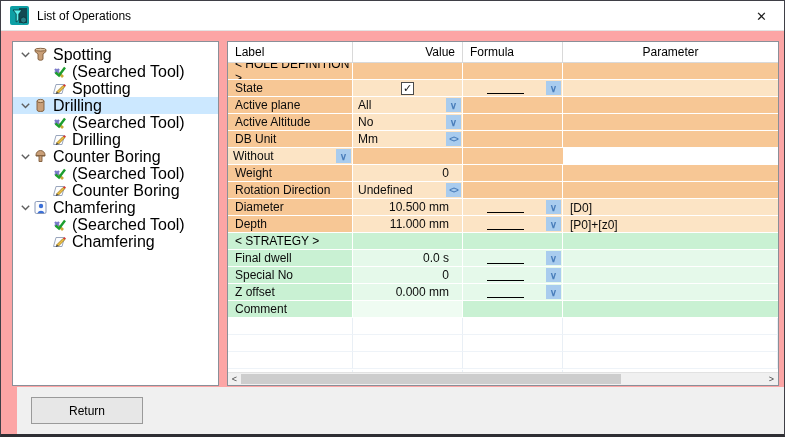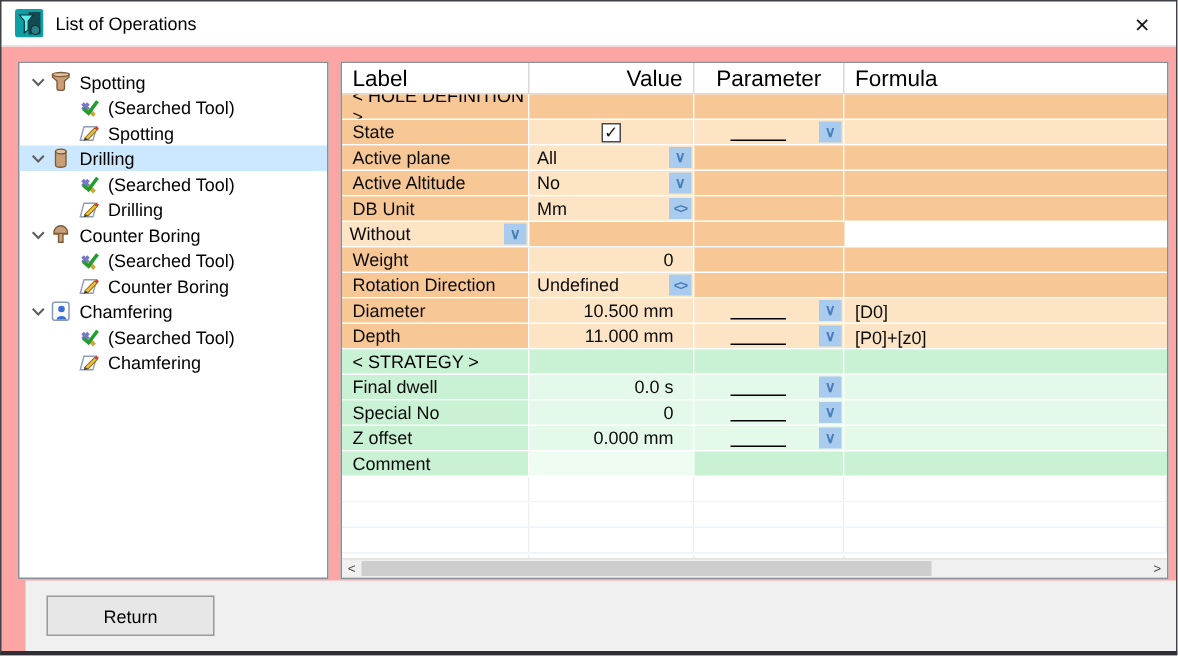--- a/index.html
+++ b/index.html
@@ -17,28 +17,28 @@
   #close-btn { position:absolute; right:0; top:0; width:45px; height:30px; display:flex;
     align-items:center; justify-content:center; font-size:13px; color:#1a1a1a; cursor:pointer; }
   
   #tree-panel { position:absolute; left:11px; top:40px; width:207px; height:345px;
     background:#fff; border:1px solid #8a8f98; padding-top:4px; overflow:hidden; }
   .tree-row { display:flex; align-items:center; height:17px; white-space:nowrap; }
   .tree-row.selected { background:var(--select-blue); }
   .tree-chevron { width:14px; margin-left:5px; display:flex; align-items:center; justify-content:center; flex:0 0 auto; }
   .tree-indent { width:38px; flex:0 0 auto; }
   .tree-ico { width:17px; height:15px; margin-right:4px; flex:0 0 auto; display:flex; align-items:center; justify-content:center; }
-  .tree-label { font-size:12px; color:#000; }
+  .tree-label { font-size:16px; color:#000; }
   
   #table-panel { position:absolute; left:226px; top:40px; width:552px; height:345px;
     background:#fff; border:1px solid #8a8f98; overflow:hidden; }
   #grid { position:absolute; left:0; top:0; right:0; }
   .grid-row { display:grid; grid-template-columns:125px 110px 100px 1fr; height:17px; }
   .grid-row.header { height:21px; border-bottom:1px solid #d9d9d9; background:#fff; }
-  .hcell { display:flex; align-items:center; padding:0 7px; border-right:1px solid #d9d9d9; font-size:15px; color:#000; }
+  .hcell { display:flex; align-items:center; padding:0 7px; border-right:1px solid #d9d9d9; font-size:12px; color:#000; }
   .hcell:last-child { border-right:none; }
   .hcell.right { justify-content:flex-end; }
   .hcell.center { justify-content:center; }
   .cell { position:relative; display:flex; align-items:center; border-right:1px solid #fff;
     border-bottom:1px solid #fff; overflow:hidden; font-size:12px; color:#0c0c0c; }
   .cell:last-child { border-right:none;align-items:flex-end; }
   .cell.lbl { padding-left:7px; }
   .cell.section-lbl { font-weight:normal; color:#000; }
   .o-dark { background:var(--orange-dark); }
   .o-light { background:var(--orange-light); }
@@ -244,22 +244,22 @@
         </span>
         <span class="tree-label">Chamfering</span>
       </div>
     </div>
 
   <div id="table-panel">
     <div id="grid">
         <div class="grid-row header">
           <div class="hcell">Label</div>
           <div class="hcell right">Value</div>
+          <div class="hcell">Formula</div>
           <div class="hcell center">Parameter</div>
-          <div class="hcell">Formula</div>
         </div>
         <div class="grid-row">
           <div class="cell lbl o-dark section-lbl">&lt; HOLE DEFINITION &gt;</div>
           <div class="cell o-dark val-left"></div>
           <div class="cell o-dark"></div>
           <div class="cell lbl o-dark"></div>
         </div>
         <div class="grid-row">
           <div class="cell lbl o-dark">State</div>
           <div class="cell o-light">

